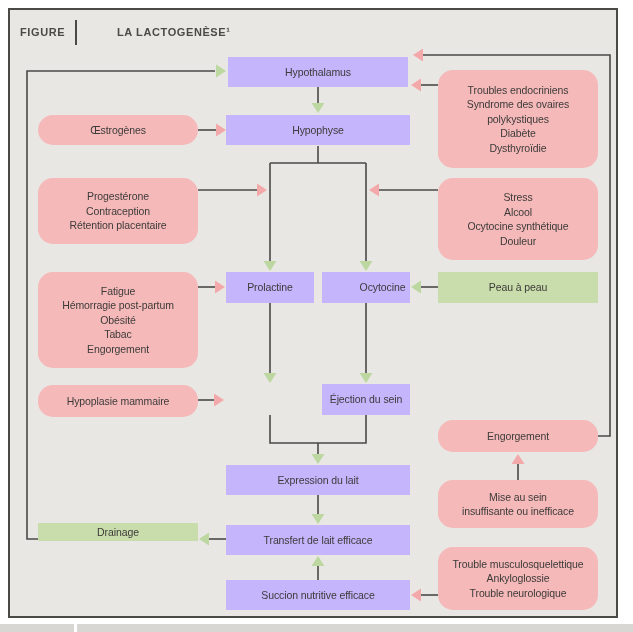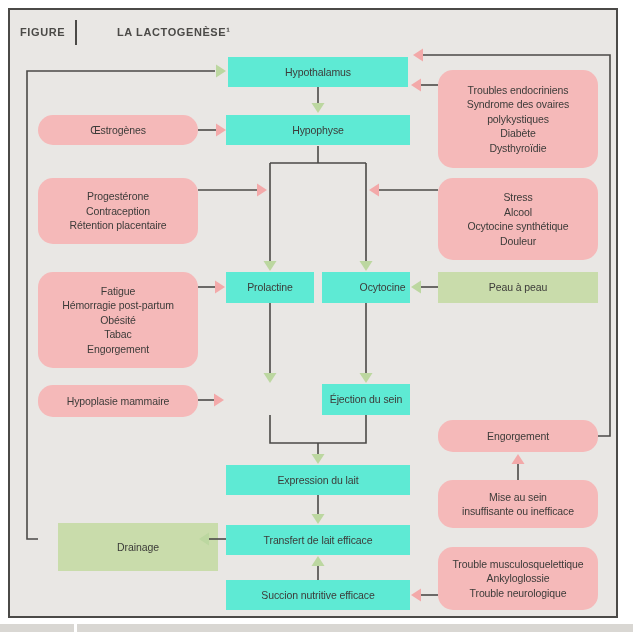--- a/index.html
+++ b/index.html
@@ -27,21 +27,21 @@
     letter-spacing:0.6px;color:#4b4a47;
   }
   .hdr-divider{
     position:absolute;left:75px;top:20px;width:1.5px;height:25px;background:#4b4a47;
   }
   .node{
     position:absolute;display:flex;align-items:center;justify-content:center;
     text-align:center;font-size:10.5px;line-height:14.5px;white-space:pre-line;
     box-sizing:border-box;padding:2px 6px;letter-spacing:-0.1px;
   }
-  .white{background:#5eead4;}
+  .white{background:#c4b5fd;}
   .pink{background:#f5b9b9;border-radius:15px;}
   .green{background:#c9dcab;}
   svg.wires{position:absolute;left:0;top:0;pointer-events:none;}
   .wire{fill:none;stroke:#4b4a47;stroke-width:1.6px;}
   .ah-g{fill:#bcd7a0;}
   .ah-p{fill:#f3a9a9;}
 </style>
 </head>
 <body>
 
@@ -67,21 +67,21 @@
   <div class="node pink" style="left:38px;top:115px;width:160px;height:30px;">Œstrogènes</div>
   <div class="node pink" style="left:38px;top:178px;width:160px;height:66px;">Progestérone
 Contraception
 Rétention placentaire</div>
   <div class="node pink" style="left:38px;top:272px;width:160px;height:96px;">Fatigue
 Hémorragie post-partum
 Obésité
 Tabac
 Engorgement</div>
   <div class="node pink" style="left:38px;top:385px;width:160px;height:32px;">Hypoplasie mammaire</div>
-  <div class="node green" style="left:38px;top:523px;width:160px;height:48px;margin-left:20px;">Drainage</div>
+  <div class="node green" style="left:38px;top:523px;width:160px;height:18px;">Drainage</div>
 
   <div class="node pink" style="left:438px;top:70px;width:160px;height:98px;">Troubles endocriniens
 Syndrome des ovaires polykystiques
 Diabète
 Dysthyroïdie</div>
   <div class="node pink" style="left:438px;top:178px;width:160px;height:82px;">Stress
 Alcool
 Ocytocine synthétique
 Douleur</div>
   <div class="node green" style="left:438px;top:272px;width:160px;height:31px;">Peau à peau</div>

